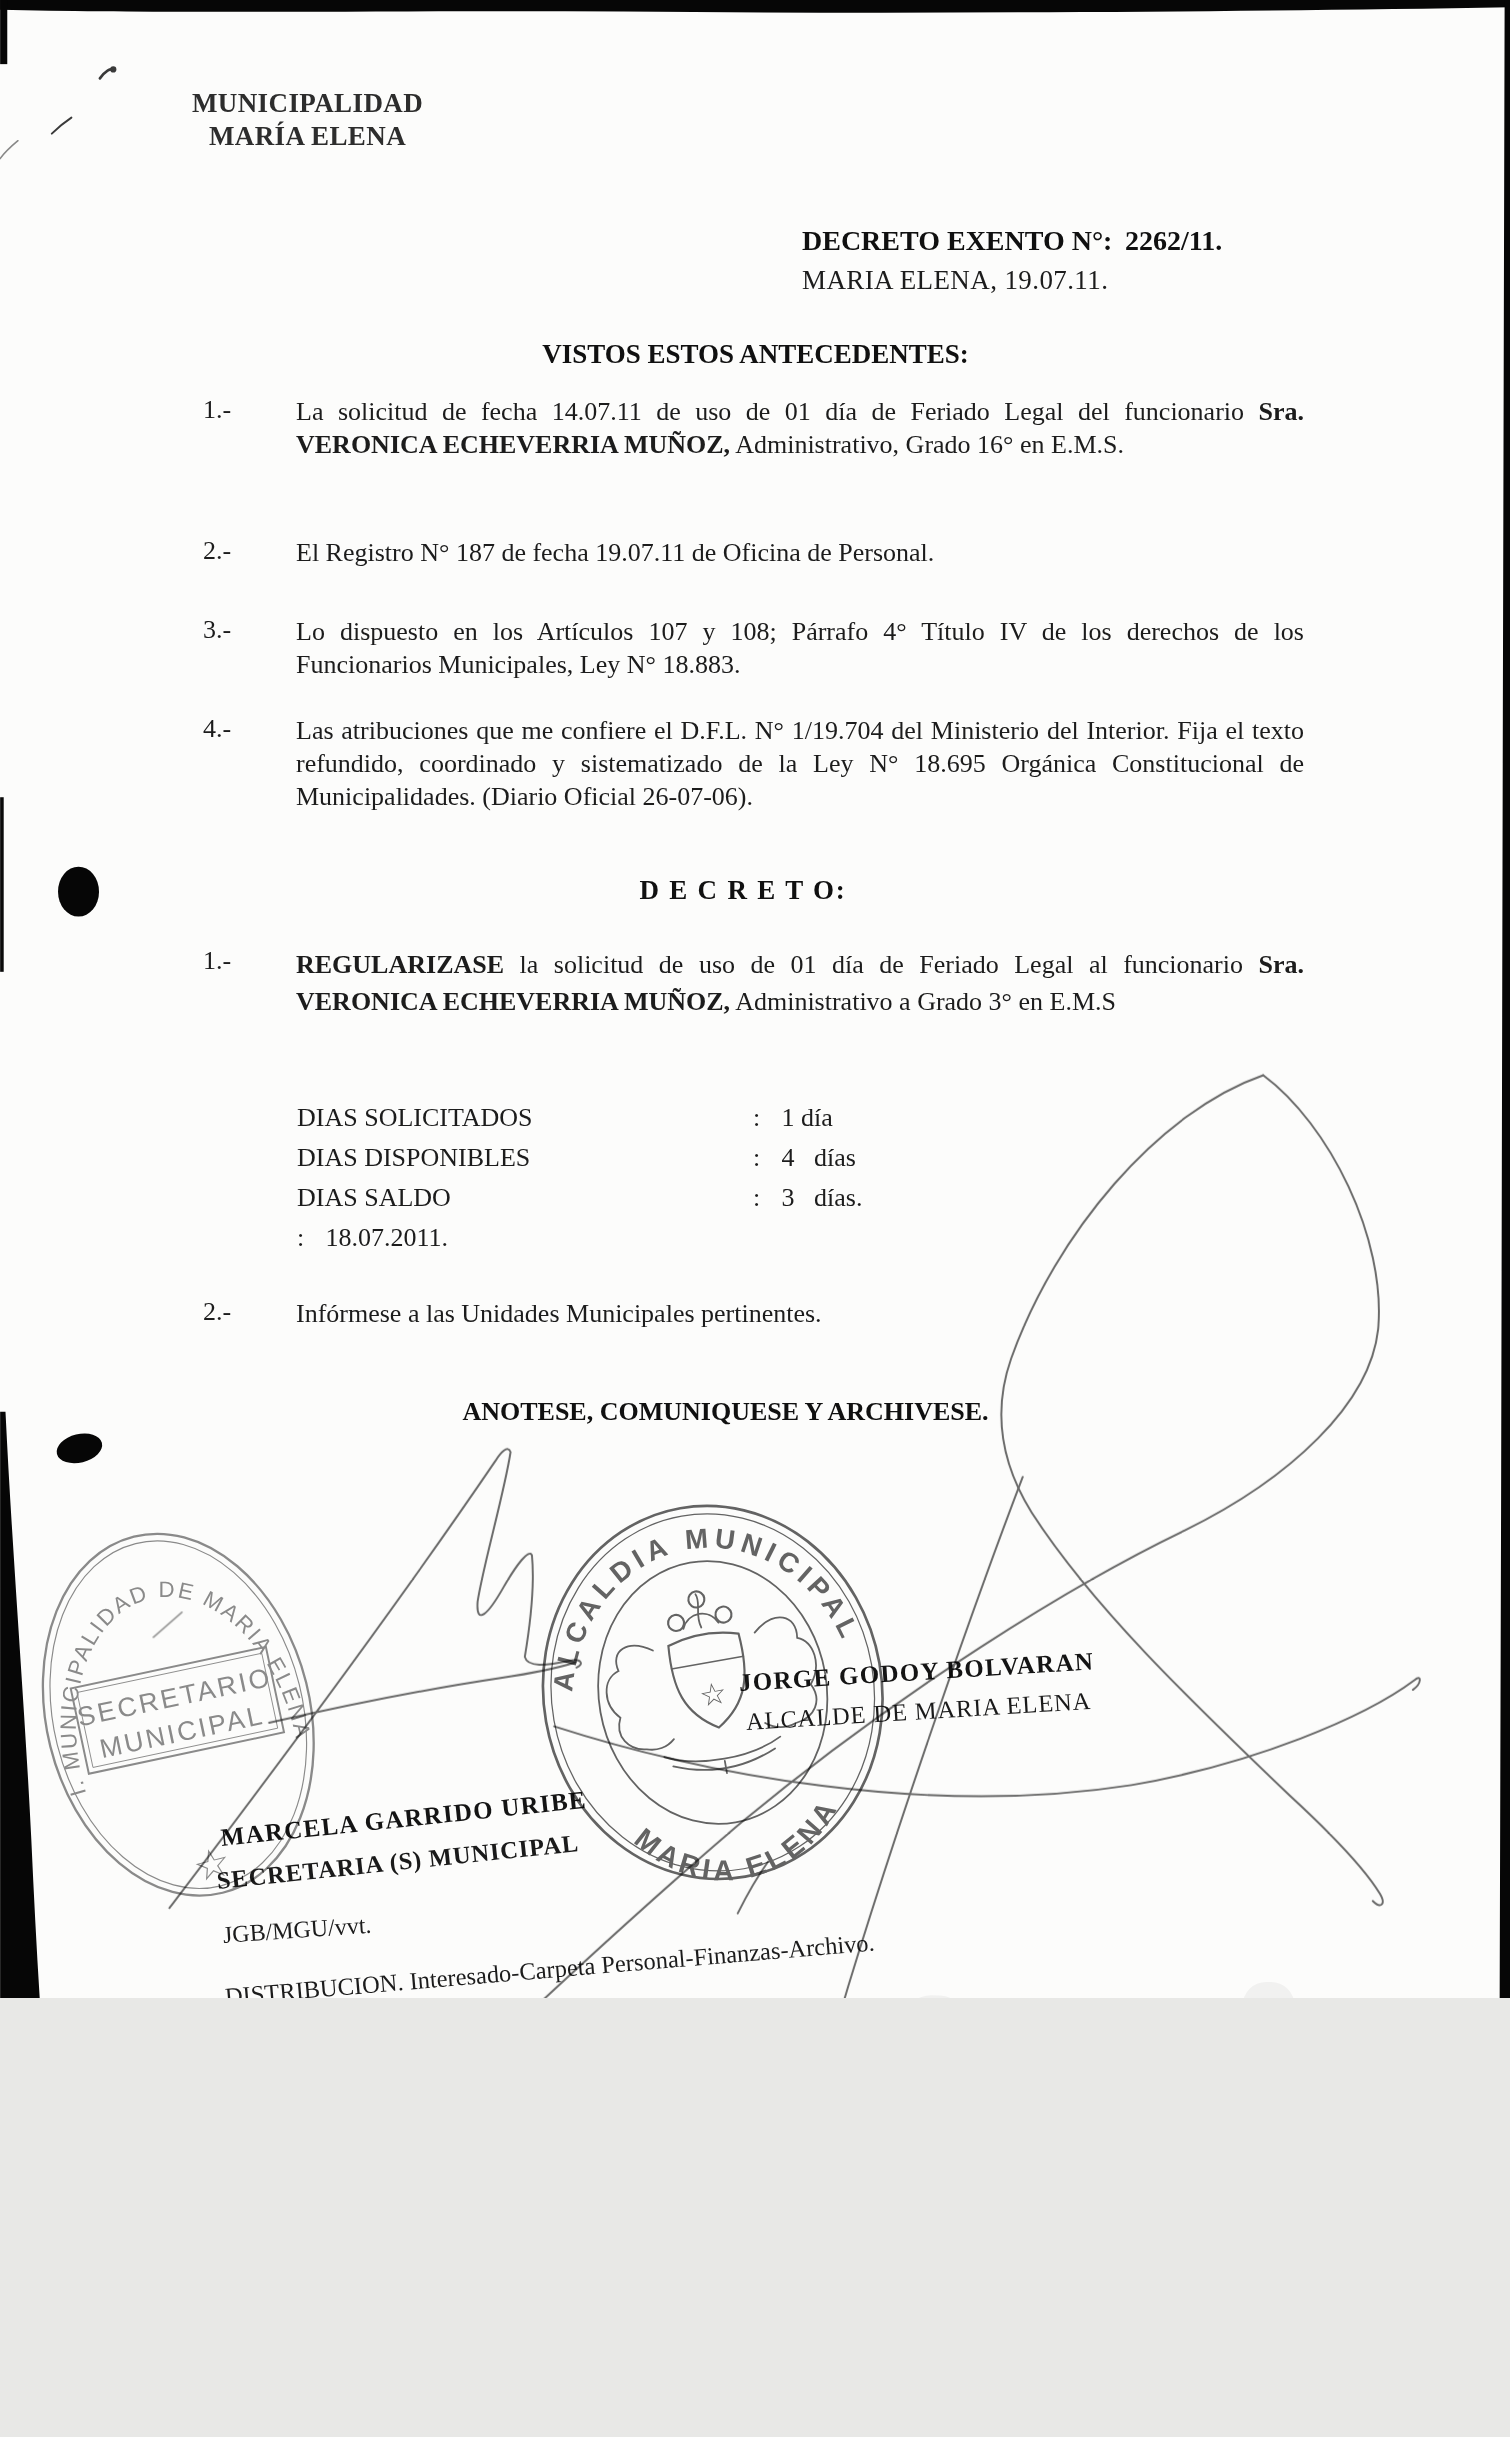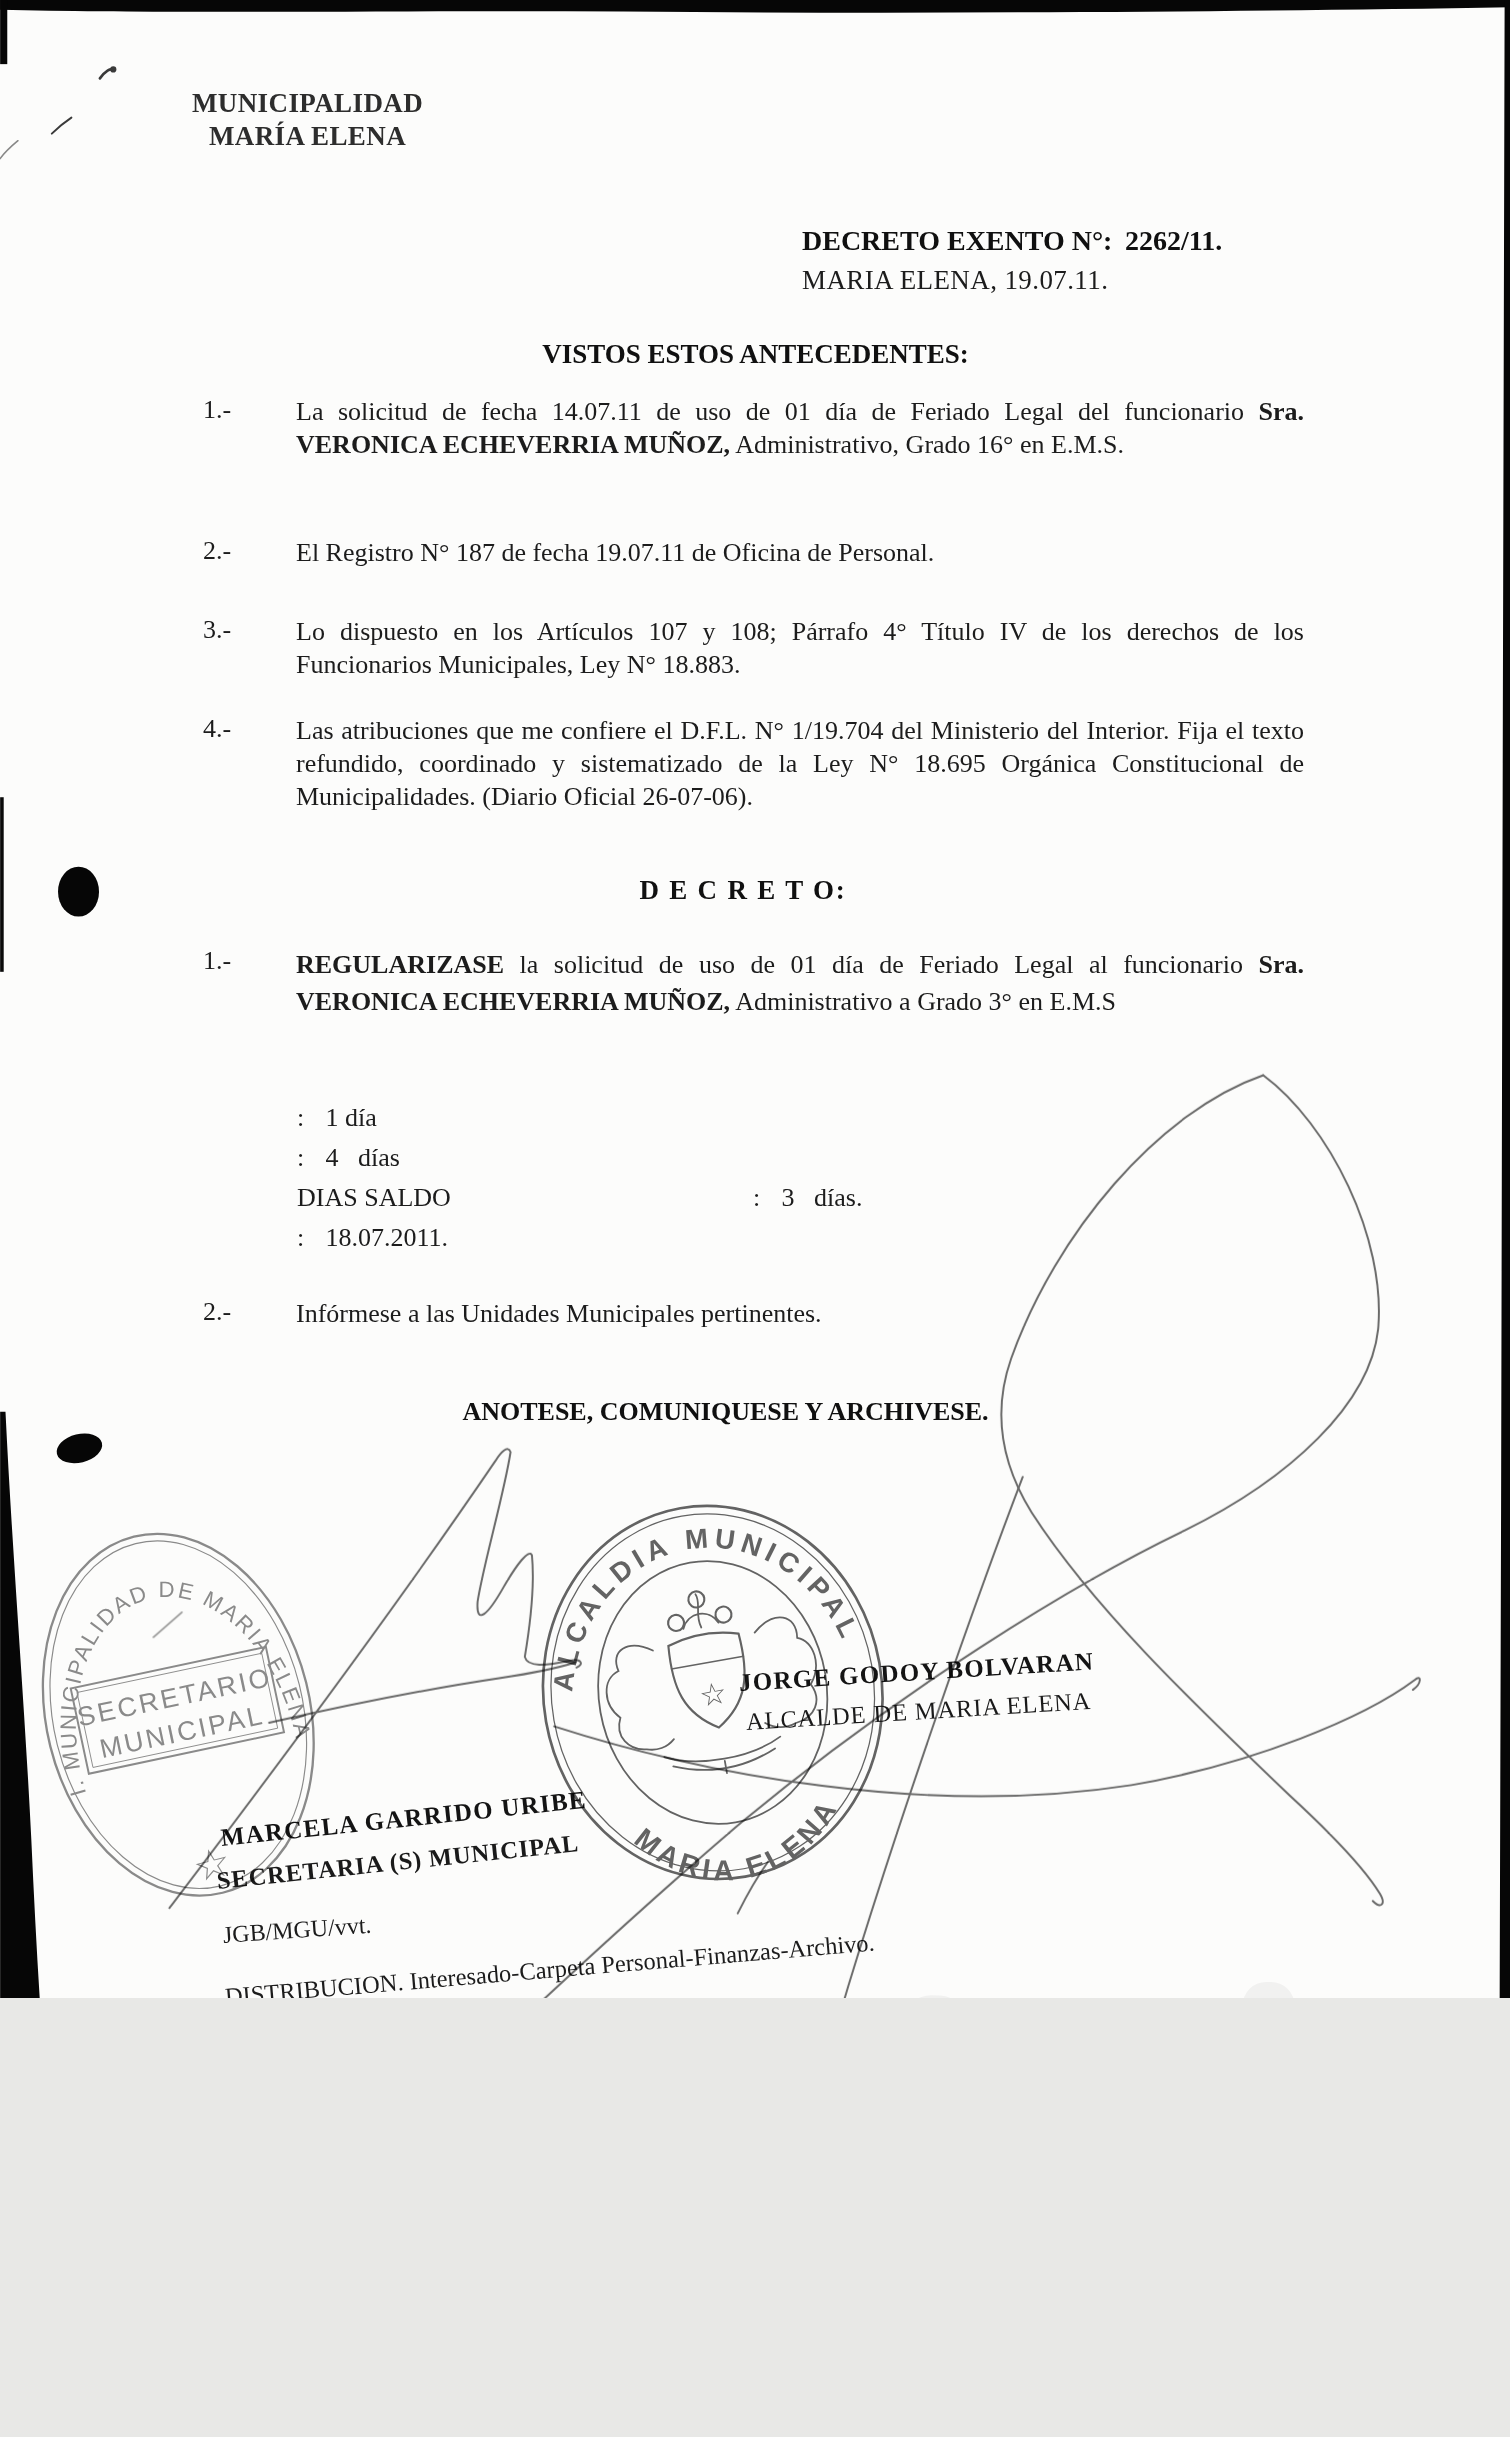--- a/index.html
+++ b/index.html
@@ -68,24 +68,26 @@
   <div class="abs item-num" style="top:714px">4.-</div>
   <div class="abs item-body" style="top:714px">Las atribuciones que me confiere el D.F.L. N° 1/19.704 del Ministerio del Interior.  Fija el texto refundido, coordinado y sistematizado de la Ley N° 18.695 Orgánica Constitucional de Municipalidades. (Diario Oficial 26-07-06).</div>
 
   <div class="abs decreto-head">D E C R E T O:</div>
 
   <div class="abs item-num" style="top:946px">1.-</div>
   <div class="abs item-body d-item-body" style="top:946px"><b>REGULARIZASE</b><span> la solicitud de uso de 01  día de Feriado Legal al funcionario </span><b>Sra. VERONICA ECHEVERRIA MUÑOZ,</b><span> Administrativo a Grado 3° en E.M.S</span></div>
 
   <div class="abs days-table">
     <div class="days-row">
+      <span class="days-label">DIAS SOLICITADOS</span>
       <span class="days-sep">:</span>
       <span class="days-val">1 día</span>
     </div>
     <div class="days-row">
+      <span class="days-label">DIAS DISPONIBLES</span>
       <span class="days-sep">:</span>
       <span class="days-val">4   días</span>
     </div>
     <div class="days-row">
       <span class="days-label">DIAS SALDO</span>
       <span class="days-sep">:</span>
       <span class="days-val">3   días.</span>
     </div>
     <div class="days-row">
       <span class="days-sep">:</span>

